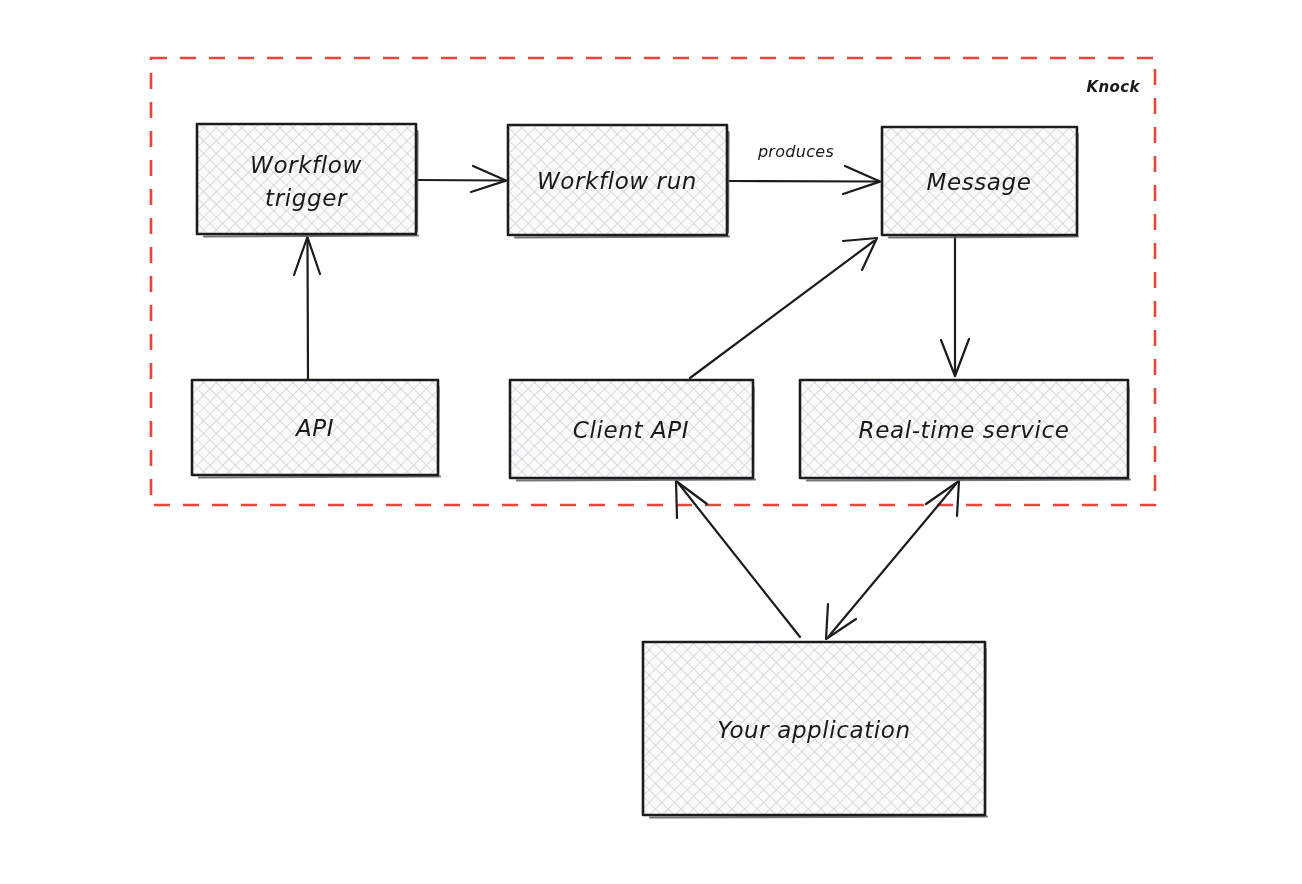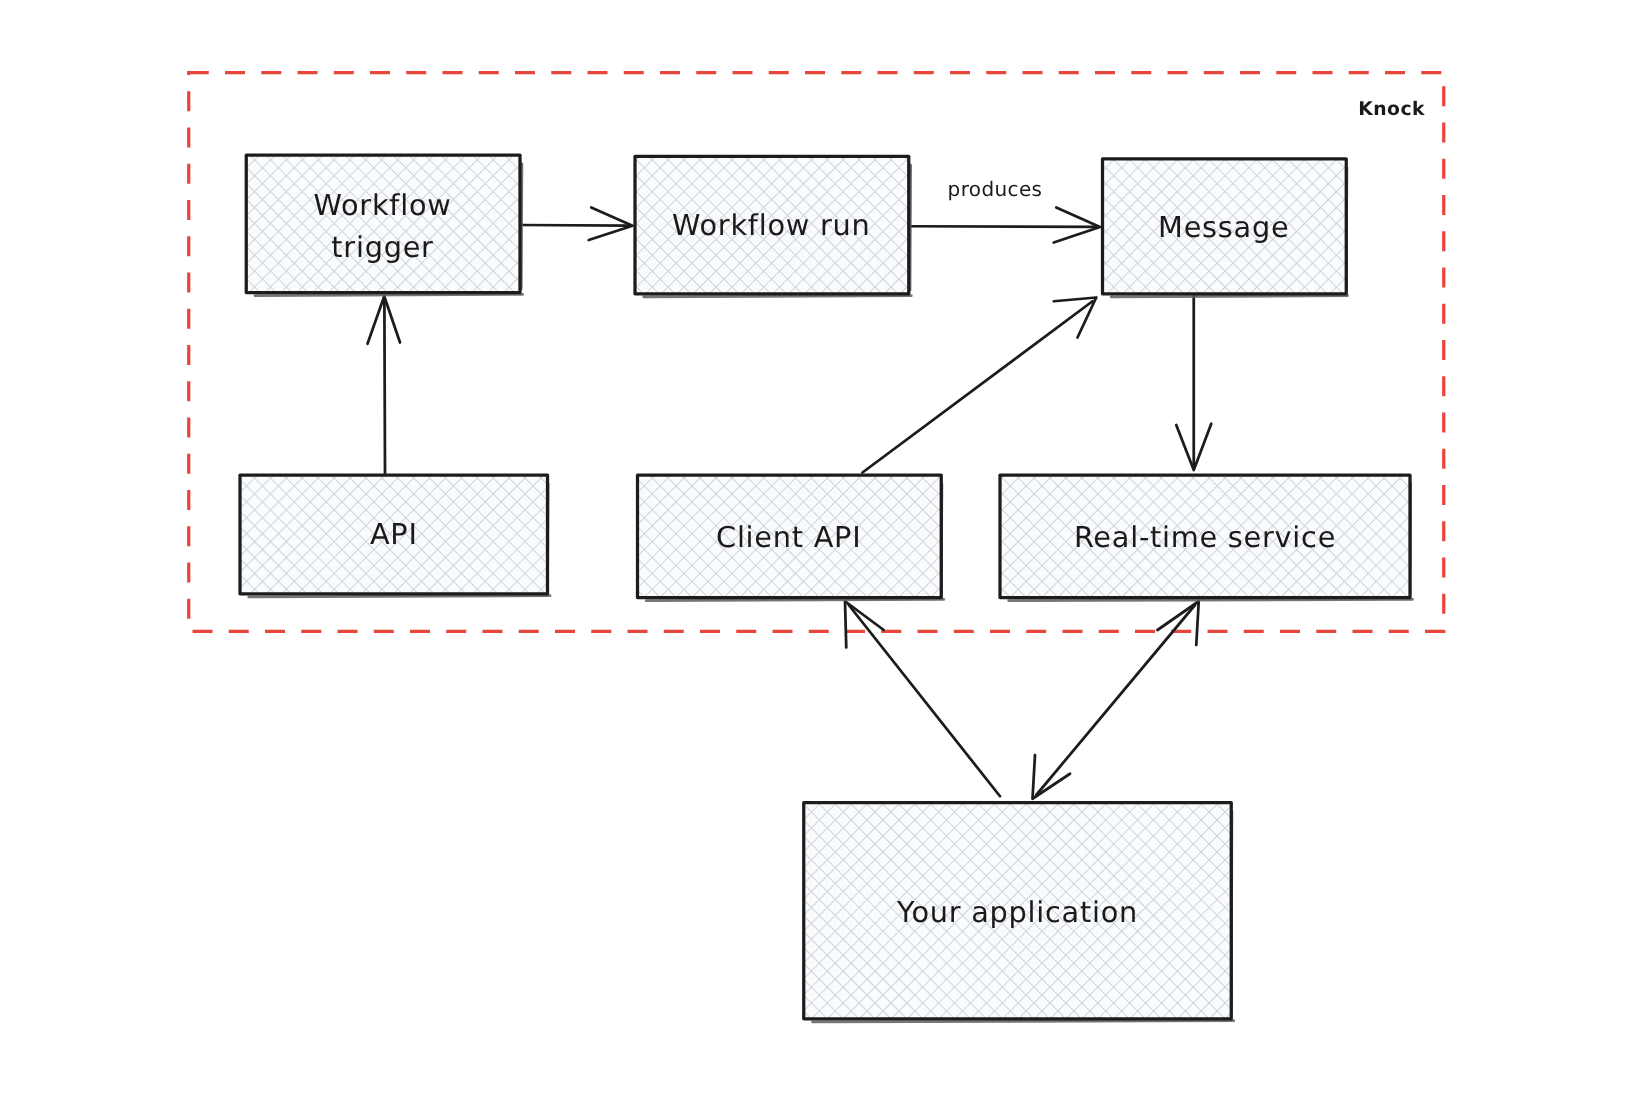--- a/index.html
+++ b/index.html
@@ -11,20 +11,21 @@
     width: 1302px;
     height: 884px;
     font-family: "DejaVu Sans", sans-serif;
     overflow: hidden;
   }
   #diagram-root {
     position: relative;
     width: 1302px;
     height: 792px;
     background: #ffffff;
+    font-style: italic;
   }
   #diagram-svg {
     position: absolute;
     top: 0;
     left: 0;
     width: 1302px;
     height: 884px;
   }
   .node-label {
     font-family: "DejaVu Sans", sans-serif;

